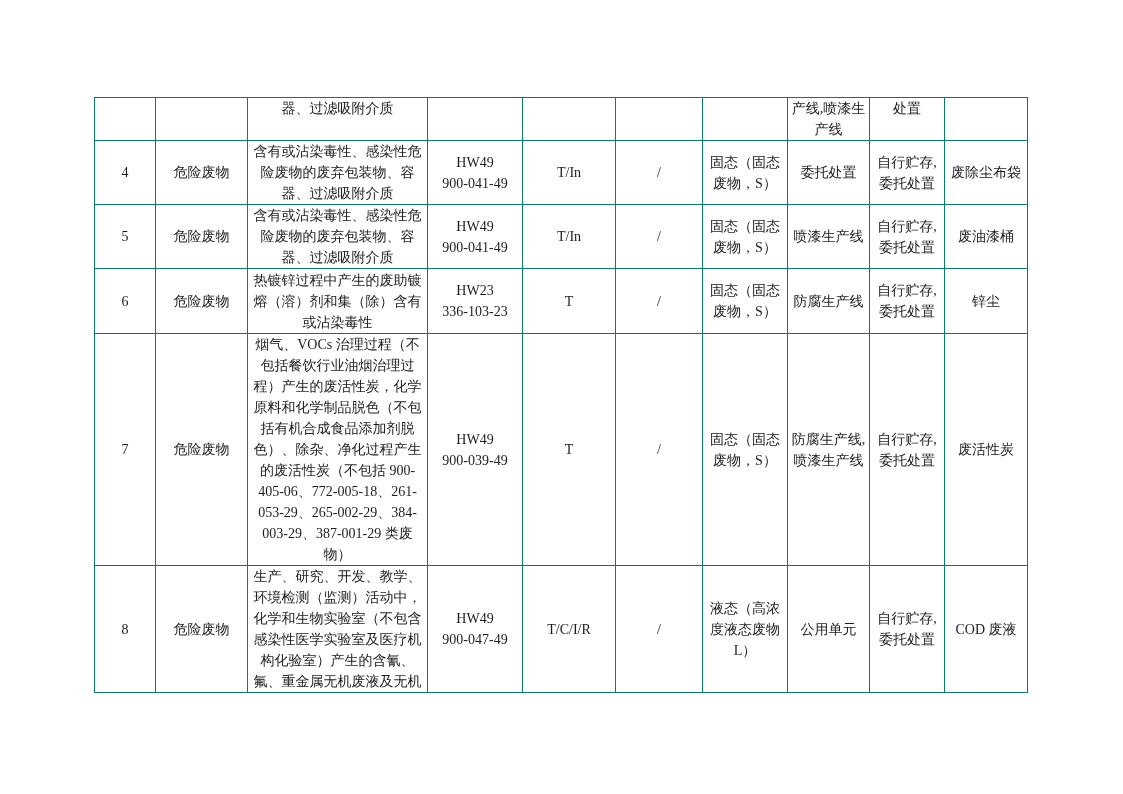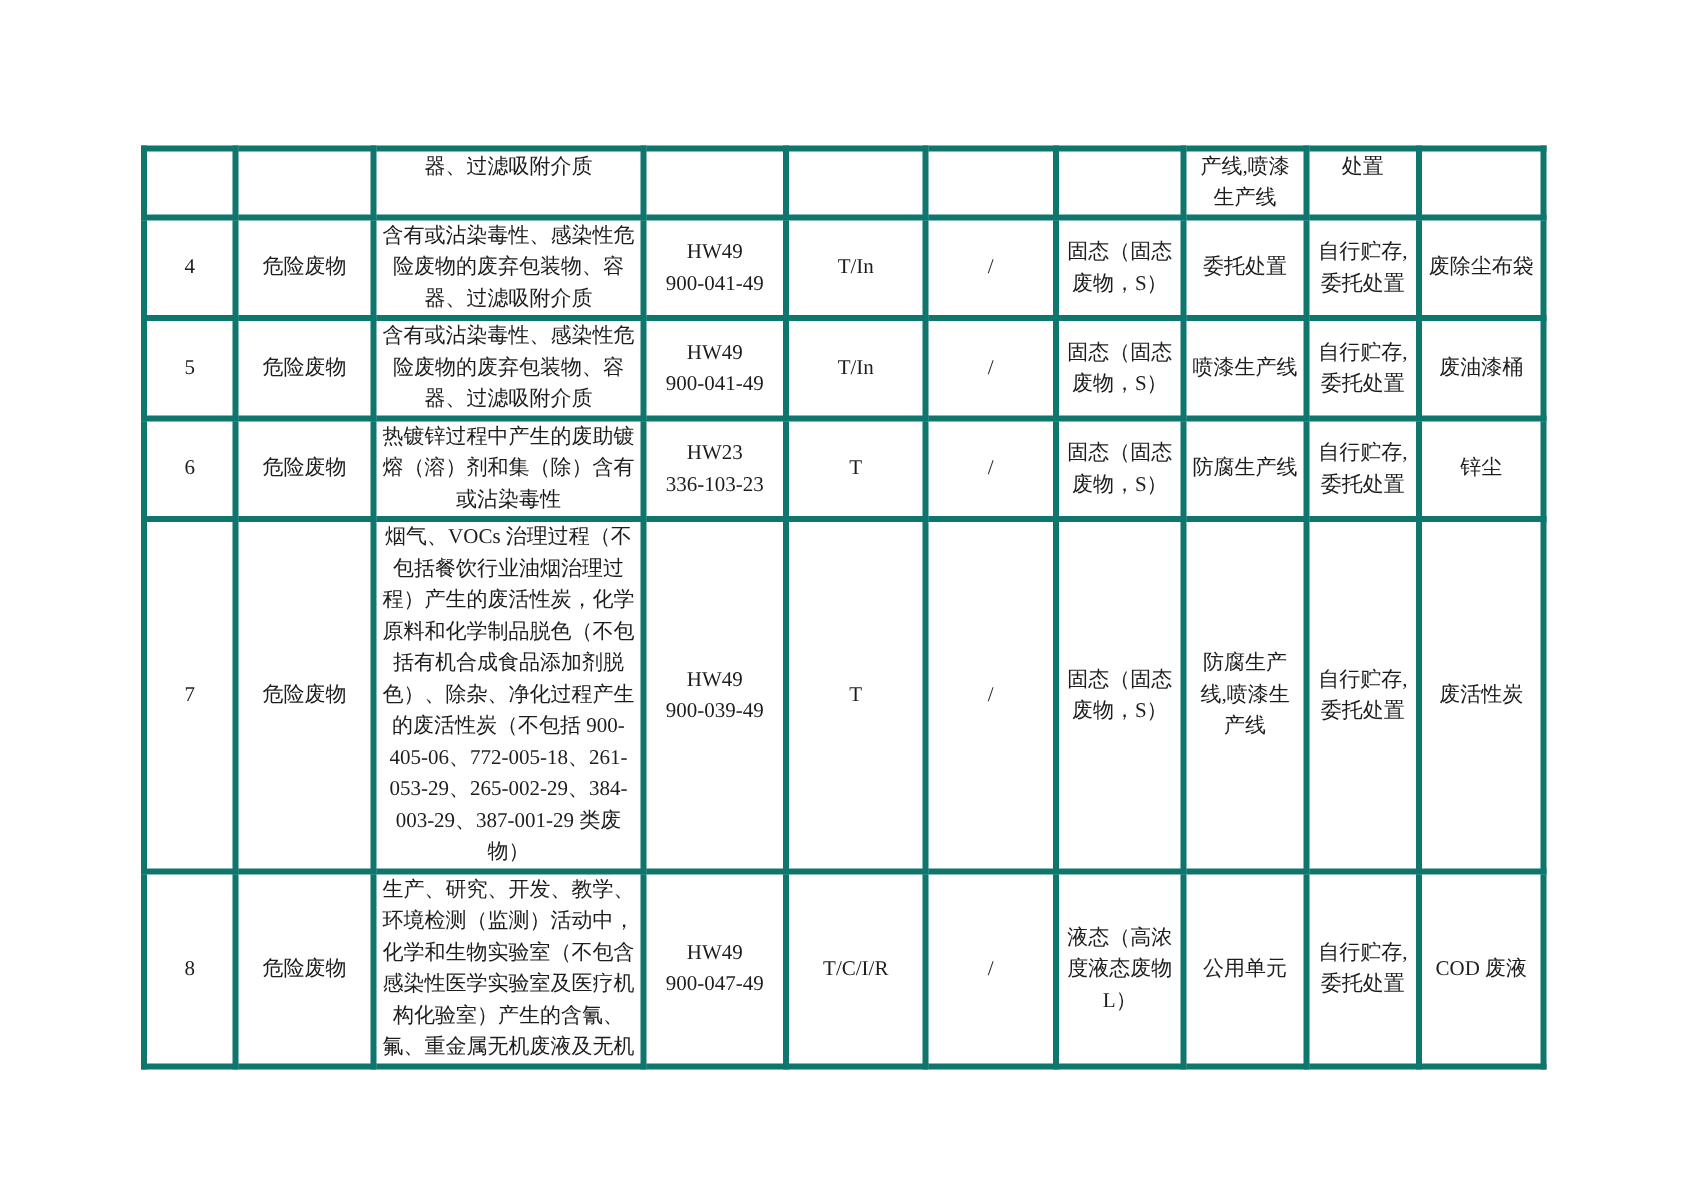--- a/index.html
+++ b/index.html
@@ -16,21 +16,21 @@
     overflow: hidden;
   }
   table.waste {
     position: absolute;
     left: 94px; top: 97px;
     width: 933px;
     border-collapse: collapse;
     table-layout: fixed;
   }
   table.waste td {
-    border: 4px solid #0f766e;
+    border: 1px solid #0f766e;
     text-align: center;
     vertical-align: middle;
     font-size: 14px;
     line-height: 21px;
     padding: 0 3px;
     overflow: hidden;
     word-break: break-word;
   }
   tr.row-partial td { vertical-align: top; }
   td.cell-desc { padding: 0 5px; }

